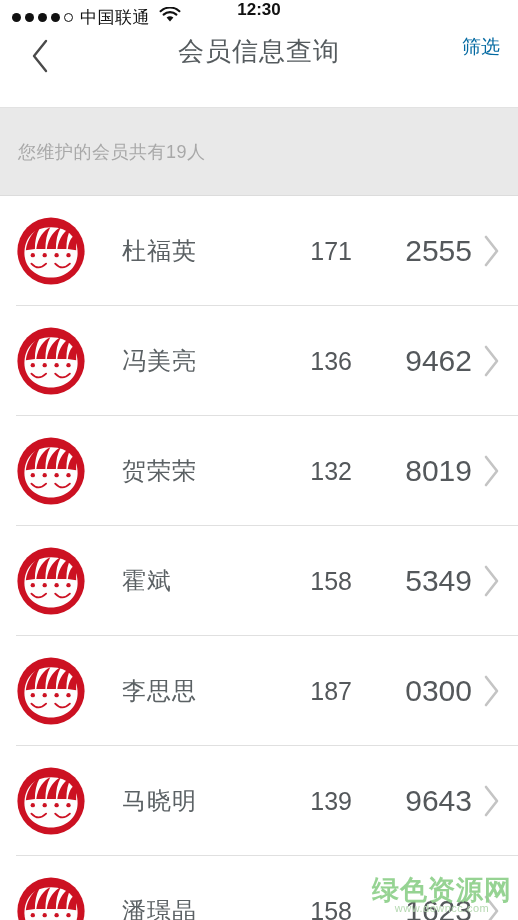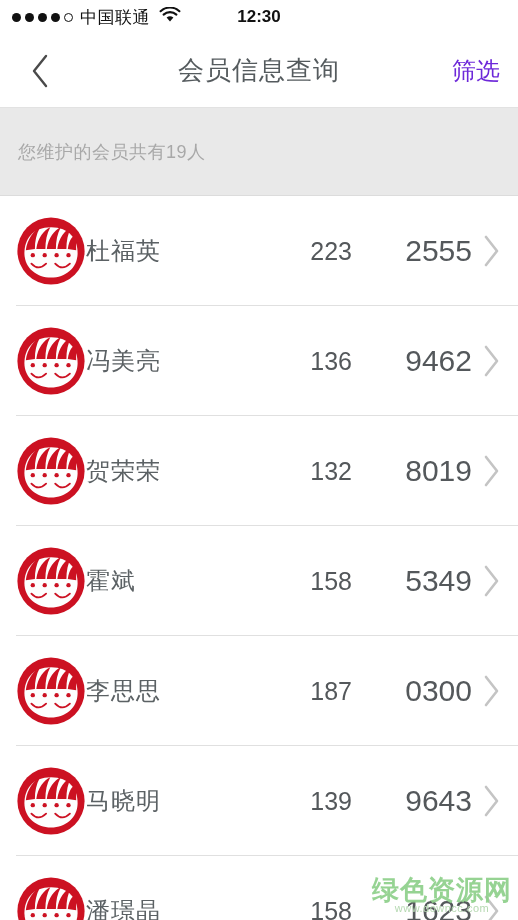--- a/index.html
+++ b/index.html
@@ -7,21 +7,21 @@
     width:518px; height:920px;
     font-family:"Liberation Sans","DejaVu Sans",sans-serif;
     background:#ffffff;
     overflow:hidden;
   }
 
   
   .status-bar{
     height:34px; width:100%;
     background:#ffffff;
-    display:flex; align-items:center;
+    display:flex; 
     padding:0 12px;
     position:relative;
   }
   .sb-left{ display:flex; align-items:center; gap:7px; }
   .signal-dots{ display:flex; align-items:center; gap:4px; }
   .dot{ width:9px; height:9px; border-radius:50%; background:#111; }
   .dot.empty{ background:#ffffff; border:1.3px solid #111; width:9px; height:9px; }
   .carrier{ font-size:17px; color:#111; letter-spacing:.5px; }
   .wifi{ margin-left:2px; display:block; }
   .sb-center{
@@ -47,39 +47,39 @@
     border-radius:0 2px 2px 0;
   }
   .battery-fill{ height:100%; background:#4CD964; border-radius:1.5px; }
   .bolt{ font-size:16px; color:#111; margin-left:4px; }
 
   
   .nav-bar{
     height:74px; width:100%;
     background:#ffffff;
     border-bottom:1px solid #e2e2e2;
-    display:flex; align-items:center;
+    display:flex; 
     position:relative;
     padding:0 18px;
   }
   .back-btn{
     width:44px; height:44px;
     display:flex; align-items:center; justify-content:center;
     cursor:pointer;
   }
   .nav-title{
     position:absolute; left:0; right:0;
     text-align:center;
     font-size:26px; color:#555b5e;
     letter-spacing:1px;
     pointer-events:none;
   }
   .nav-action{
     margin-left:auto;
-    font-size:24px; color:#6d28d9;
+    font-size:19px; color:#0369a1;
     position:relative; z-index:2;
     cursor:pointer;
   }
 
   
   .subtitle-band{
     height:88px; width:100%;
     background:#e9e9e9;
     display:flex; align-items:center;
     padding-left:18px;
@@ -106,20 +106,21 @@
     content:""; position:absolute;
     left:16px; right:0; bottom:0;
     height:1px; background:#e0e0e0;
   }
   .member-row:last-child::after{ display:none; }
 
   .avatar{ width:70px; height:70px; flex:0 0 70px; }
 
   .member-name{
     font-size:24px; color:#5b6164;
+    margin-left:36px;
     letter-spacing:1px;
     white-space:nowrap;
   }
   .col-a{
     margin-left:auto;
     font-size:25px; color:#54585b;
     width:96px; text-align:right;
     font-family:"Liberation Sans",sans-serif;
   }
   .col-b{
@@ -215,21 +216,21 @@
     <path d="M59 47 C61 31 70 20 79 16 C74 25 72 36 72 47 Z" fill="#CC1122"></path>
     <path d="M74 47 C76 33 82 27 88 25 C85 32 86 39 86 49 Z" fill="#CC1122"></path>
     <circle cx="24" cy="56" r="3.1" fill="#CC1122"></circle>
     <circle cx="41" cy="56" r="3.1" fill="#CC1122"></circle>
     <circle cx="58" cy="56" r="3.1" fill="#CC1122"></circle>
     <circle cx="75" cy="56" r="3.1" fill="#CC1122"></circle>
     <path d="M22 68 Q32 79 43 68" stroke="#CC1122" stroke-width="2.6" fill="none" stroke-linecap="round"></path>
     <path d="M56 68 Q66 79 77 68" stroke="#CC1122" stroke-width="2.6" fill="none" stroke-linecap="round"></path>
   </svg></span>
         <span class="member-name">杜福英</span>
-        <span class="col-a">223</span>
+        <span class="col-a">171</span>
         <span class="col-b">2555</span>
         <span class="chevron">
   <svg width="22" height="34" viewBox="0 0 22 34">
     <path d="M6 3 L17 17 L6 31" stroke="#c4c4c4" stroke-width="2.6" fill="none" stroke-linecap="round" stroke-linejoin="round"></path>
   </svg>
         </span>
       </div>
       <div class="member-row">
         <span class="avatar">
   <svg viewBox="0 0 100 100" width="70" height="70">

